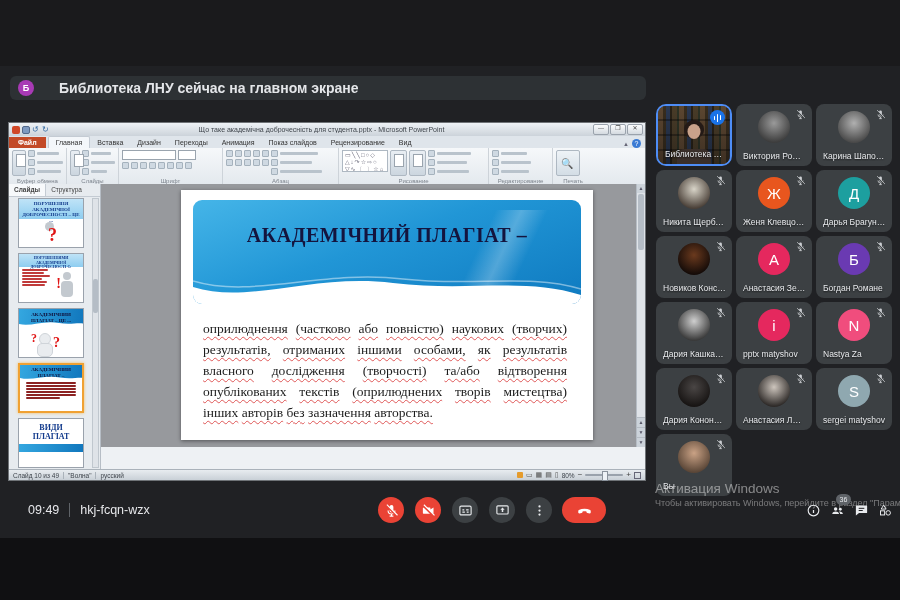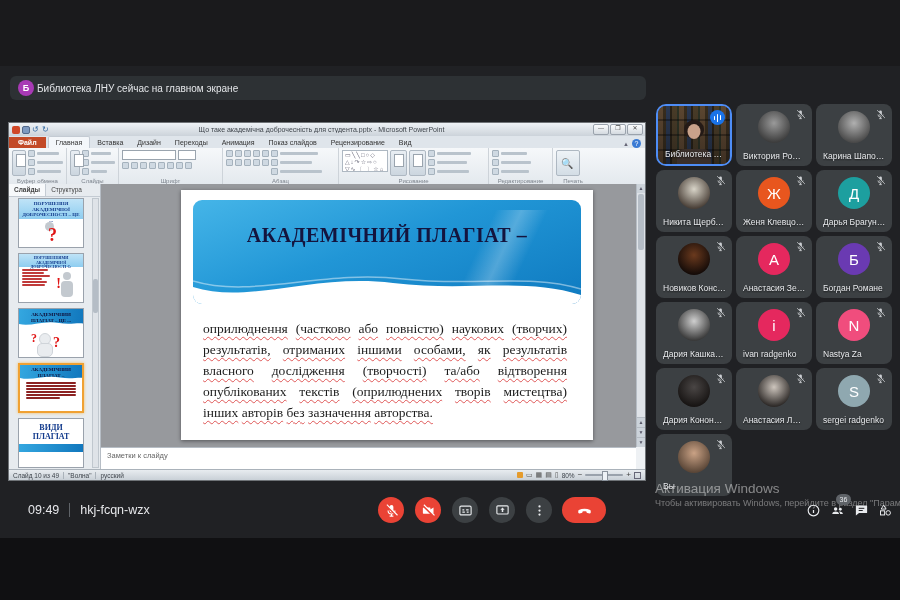--- a/index.html
+++ b/index.html
@@ -7,21 +7,21 @@
     background:#202124;font-family:"Liberation Sans","DejaVu Sans",sans-serif;
     -webkit-font-smoothing:antialiased;}
   .band-top{position:absolute;left:0;top:0;width:900px;height:66px;background:#1a1a1c;}
   .band-bottom{position:absolute;left:0;top:538px;width:900px;height:62px;background:#101012;}
 
   
   .banner{position:absolute;left:10px;top:76px;width:636px;height:24px;background:#2d3134;
     border-radius:6px;display:flex;align-items:center;padding:0 8px;box-sizing:border-box;}
   .banner .bavatar{width:16px;height:16px;border-radius:50%;background:#a83ab5;color:#fff;
     font-size:9px;font-weight:700;display:flex;align-items:center;justify-content:center;flex:0 0 16px;}
-  .banner .btext{margin-left:3px;font-size:10px;font-weight:400;color:#e4e6e9;white-space:nowrap;}
+  .banner .btext{margin-left:25px;font-size:14px;font-weight:700;color:#e4e6e9;white-space:nowrap;}
 
   
   .ppt{position:absolute;left:8px;top:122px;width:638px;height:359px;background:#eef1f4;
     border:1px solid #6f7377;box-sizing:border-box;font-family:"Liberation Sans",sans-serif;}
   .ppt-titlebar{position:absolute;left:0;top:0;right:0;height:13px;
     background:linear-gradient(#eef2f6,#ccd3da);border-bottom:1px solid #aab2ba;display:flex;align-items:center;}
   .qat{display:flex;align-items:center;gap:2px;padding-left:3px;}
   .qat .q{width:8px;height:8px;border-radius:2px;}
   .q-ppt{background:#d04727;} .q-save{background:#7d99c0;border:1px solid #51688a;box-sizing:border-box;}
   .q-undo,.q-redo{color:#3a6ea5;font-size:8px;line-height:8px;width:auto;}
@@ -426,21 +426,20 @@
     <div class="vscroll">
       <div class="arr">▲</div>
         <div class="vthumb"></div>
       <div class="navbtns">
         <div>▲</div>
         <div>▼</div>
         <div>▼</div>
       </div>
     </div>
 
-    <div class="notes">Заметки к слайду</div>
 
     <div class="statusbar">
       <span>Слайд 10 из 49</span>
       <span class="sep"></span>
       <span>"Волна"</span>
       <span class="sep"></span>
       <span>русский</span>
       <div class="right">
         <div class="s-orange"></div>
         <span class="viewico">▭</span>
@@ -563,21 +562,21 @@
         <div class="tname">Дария Кашкарова</div>
       </div>
       <div class="tile">
         <div class="av" style="background: rgb(229, 40, 94);">i</div>
         <svg class="mic" viewBox="0 0 24 24">
           <path fill="#dadce0" d="M12 15a3 3 0 0 0 3-3V6a3 3 0 0 0-6 0v6a3 3 0 0 0 3 3z"></path>
           <path fill="none" stroke="#dadce0" stroke-width="1.8" d="M6.5 12a5.5 5.5 0 0 0 11 0M12 17.5V21M9 21h6"></path>
           <path stroke="#3c4043" stroke-width="3" d="M3.4 3.4l17 17" fill="none"></path>
           <path stroke="#dadce0" stroke-width="1.8" d="M4.6 2.6l17 17" fill="none"></path>
         </svg>
-        <div class="tname">ivan radgenko</div>
+        <div class="tname">pptx matyshov</div>
       </div>
       <div class="tile">
         <div class="av" style="background: rgb(240, 77, 125);">N</div>
         <svg class="mic" viewBox="0 0 24 24">
           <path fill="#dadce0" d="M12 15a3 3 0 0 0 3-3V6a3 3 0 0 0-6 0v6a3 3 0 0 0 3 3z"></path>
           <path fill="none" stroke="#dadce0" stroke-width="1.8" d="M6.5 12a5.5 5.5 0 0 0 11 0M12 17.5V21M9 21h6"></path>
           <path stroke="#3c4043" stroke-width="3" d="M3.4 3.4l17 17" fill="none"></path>
           <path stroke="#dadce0" stroke-width="1.8" d="M4.6 2.6l17 17" fill="none"></path>
         </svg>
         <div class="tname">Nastya Za</div>
@@ -603,21 +602,21 @@
         <div class="tname">Анастасия Любив...</div>
       </div>
       <div class="tile">
         <div class="av" style="background: rgb(143, 168, 176);">S</div>
         <svg class="mic" viewBox="0 0 24 24">
           <path fill="#dadce0" d="M12 15a3 3 0 0 0 3-3V6a3 3 0 0 0-6 0v6a3 3 0 0 0 3 3z"></path>
           <path fill="none" stroke="#dadce0" stroke-width="1.8" d="M6.5 12a5.5 5.5 0 0 0 11 0M12 17.5V21M9 21h6"></path>
           <path stroke="#3c4043" stroke-width="3" d="M3.4 3.4l17 17" fill="none"></path>
           <path stroke="#dadce0" stroke-width="1.8" d="M4.6 2.6l17 17" fill="none"></path>
         </svg>
-        <div class="tname">sergei radgenko</div>
+        <div class="tname">sergei matyshov</div>
       </div>
       <div class="tile">
         <div class="av" style="background: radial-gradient(circle at 50% 38%, rgb(202, 162, 133) 0%, rgb(90, 70, 55) 75%);"></div>
         <svg class="mic" viewBox="0 0 24 24">
           <path fill="#dadce0" d="M12 15a3 3 0 0 0 3-3V6a3 3 0 0 0-6 0v6a3 3 0 0 0 3 3z"></path>
           <path fill="none" stroke="#dadce0" stroke-width="1.8" d="M6.5 12a5.5 5.5 0 0 0 11 0M12 17.5V21M9 21h6"></path>
           <path stroke="#3c4043" stroke-width="3" d="M3.4 3.4l17 17" fill="none"></path>
           <path stroke="#dadce0" stroke-width="1.8" d="M4.6 2.6l17 17" fill="none"></path>
         </svg>
         <div class="tname">Вы</div>

